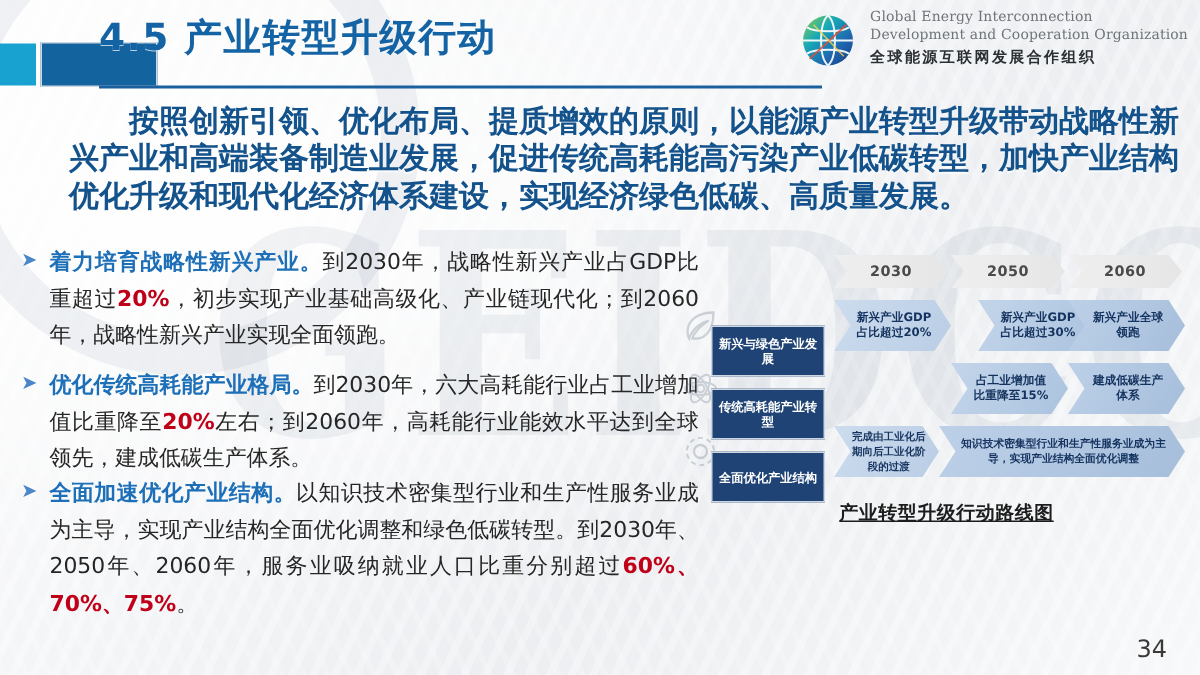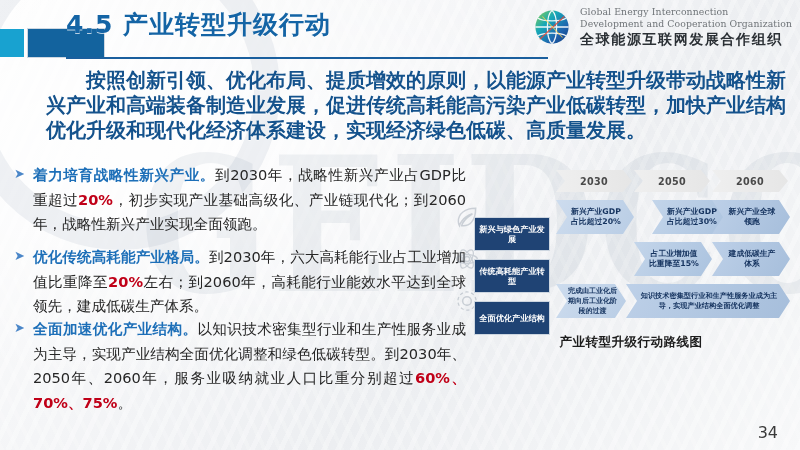--- a/index.html
+++ b/index.html
@@ -47,21 +47,21 @@
   .hdr-rule { position:absolute; left:66px; top:57px; width:482px; height:2px; background:#1a5f9e; }
 
   
   .logo-wrap { position:absolute; right:8px; top:6px; display:flex; align-items:flex-start; gap:7px; }
   .logo-globe { width:42px; height:42px; flex:0 0 42px; }
   .logo-txt-en {
     font-family:"DejaVu Serif","Liberation Serif",serif;
     font-size:9.3px; line-height:11.5px; color:#6f7478; letter-spacing:.1px; white-space:nowrap;
   }
   .logo-txt-cn {
-    font-size:14px; font-weight:700; color:#2b3035; letter-spacing:1.6px;
+    font-size:10px; font-weight:700; color:#2b3035; letter-spacing:1.6px;
     margin-top:2px; white-space:nowrap;
   }
 
   
   #intro {
     position:absolute; left:46px; top:68px; width:740px;
     font-size:20px; font-weight:700; line-height:25px; color:#14528c;
     text-align:justify; text-indent:2em;
     text-shadow:0 1px 0 rgba(255,255,255,.65);
   }
@@ -106,21 +106,21 @@
     position:absolute; top:0; height:34px;
     display:flex; align-items:center; justify-content:center; text-align:center;
     color:#15335f; font-size:7.8px; font-weight:700; line-height:10px; padding:0 11px 0 13px;
     clip-path:polygon(0 0, calc(100% - 11px) 0, 100% 50%, calc(100% - 11px) 100%, 0 100%, 11px 50%);
   }
   .tone-a { background:linear-gradient(120deg,#cddcee 0%,#b9cde5 100%); }
   .tone-b { background:linear-gradient(120deg,#c3d5ea 0%,#abc3df 100%); }
   .tone-c { background:linear-gradient(120deg,#bdd0e8 0%,#a6bedb 100%); }
   .rcaption {
     margin-top:16px; text-align:center; font-size:12.6px; font-weight:700;
-    color:#1d1d1d; letter-spacing:.4px;
+    color:#1d1d1d; letter-spacing:.4px;text-decoration:underline;
   }
 
   #pageno {
     position:absolute; right:22px; bottom:8px;
     font-size:16px; color:#3a3a3a; font-weight:400;
   }
 </style>
 </head>
 <body>
 

